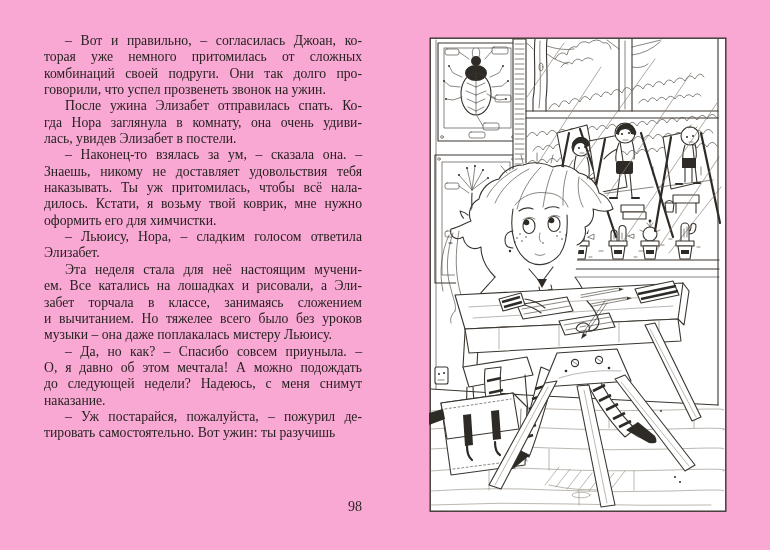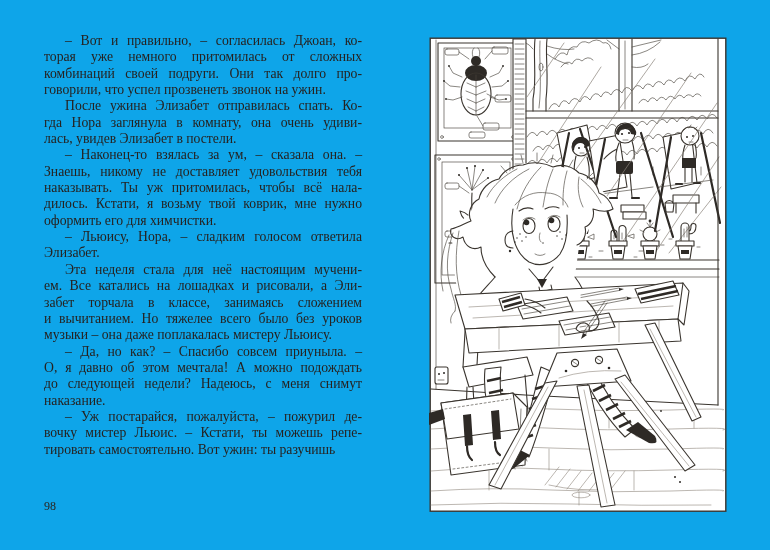--- a/index.html
+++ b/index.html
@@ -1,25 +1,25 @@
 <!DOCTYPE html>
 <html><head>
 <meta charset="utf-8">
 <style>
   html,body{margin:0;padding:0;background:#ffffff;}
-  .book{position:relative;width:770px;height:550px;background:#0ea5e9;overflow:hidden;
+  .book{position:relative;width:770px;height:550px;background:#f9a8d4;overflow:hidden;
         font-family:"Liberation Serif", serif;}
   .text-col{position:absolute;left:44px;top:33px;width:318px;color:#262220;
             font-size:13.7px;line-height:16.35px;}
   .para{margin:0;}
   .line{text-align:justify;text-align-last:justify;}
   .line.last{text-align-last:auto;}
   .line.indent{text-indent:21px;}
-  .folio{position:absolute;left:44px;top:499px;width:318px;text-align:left;
-         font-size:12px;color:#2a2622;}
+  .folio{position:absolute;left:44px;top:499px;width:318px;text-align:right;
+         font-size:14px;color:#2a2622;}
   .illus{position:absolute;left:429px;top:37px;width:298px;height:476px;}
   
   .s{fill:none;stroke:#3a352f;stroke-width:1.1;stroke-linecap:round;stroke-linejoin:round;}
   .sf{fill:#ffffff;stroke:#3a352f;stroke-width:1.1;stroke-linecap:round;stroke-linejoin:round;}
   .thin{fill:none;stroke:#4a453e;stroke-width:0.65;stroke-linecap:round;}
   .grain{fill:none;stroke:#8e877c;stroke-width:0.6;stroke-linecap:round;}
   .lite{fill:none;stroke:#8a837a;stroke-width:0.7;stroke-linecap:round;}
   .dark{fill:#2e2a26;stroke:none;}
   .bold{fill:none;stroke:#2e2a26;stroke-width:2.2;stroke-linecap:round;}
   .stripe{fill:none;stroke:#2e2a26;stroke-width:2.6;stroke-linecap:butt;}
@@ -61,21 +61,20 @@
         <div class="line last">музыки – она даже поплакалась мистеру Льюису.</div>
       </div>
       <div class="para">
         <div class="line indent">– Да, но как? – Спасибо совсем приуныла. –</div>
         <div class="line">О, я давно об этом мечтала! А можно подождать</div>
         <div class="line">до следующей недели? Надеюсь, с меня снимут</div>
         <div class="line last">наказание.</div>
       </div>
       <div class="para">
         <div class="line indent">– Уж постарайся, пожалуйста, – пожурил де-</div>
-        <div class="line">вочку мистер Льюис. – Кстати, ты можешь репе-</div>
         <div class="line last">тировать самостоятельно. Вот ужин: ты разучишь</div>
       </div>
     </div>
 
   <div class="folio">98</div>
 
   <svg class="illus" viewBox="0 0 298 476">
 
     <rect x="1.2" y="1.2" width="295.6" height="473" fill="#ffffff" stroke="#3a352f" stroke-width="1.4"></rect>
     <path class="thin" d="M7,3 V352"></path>

